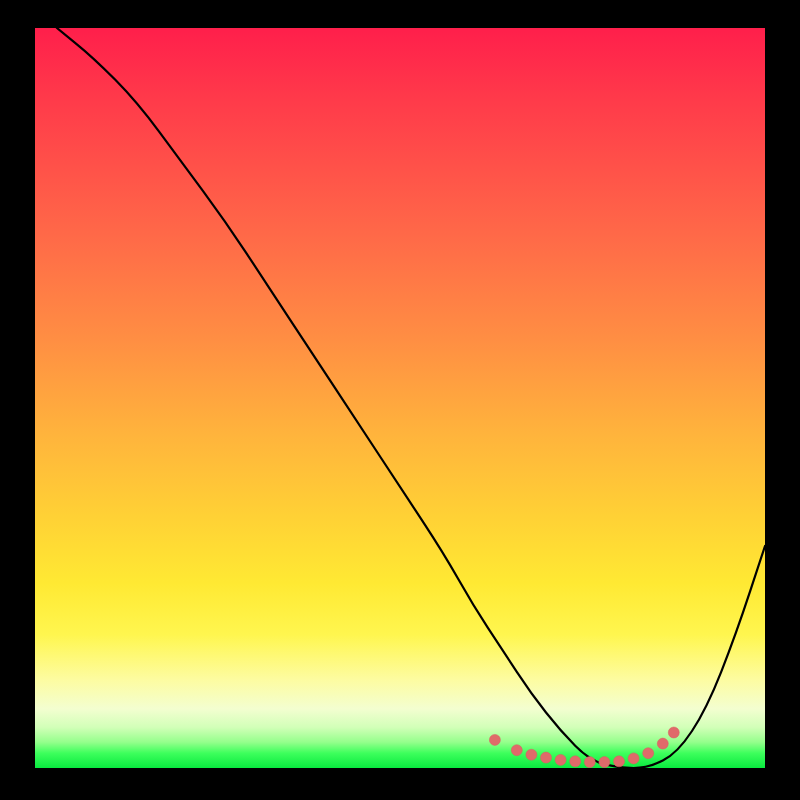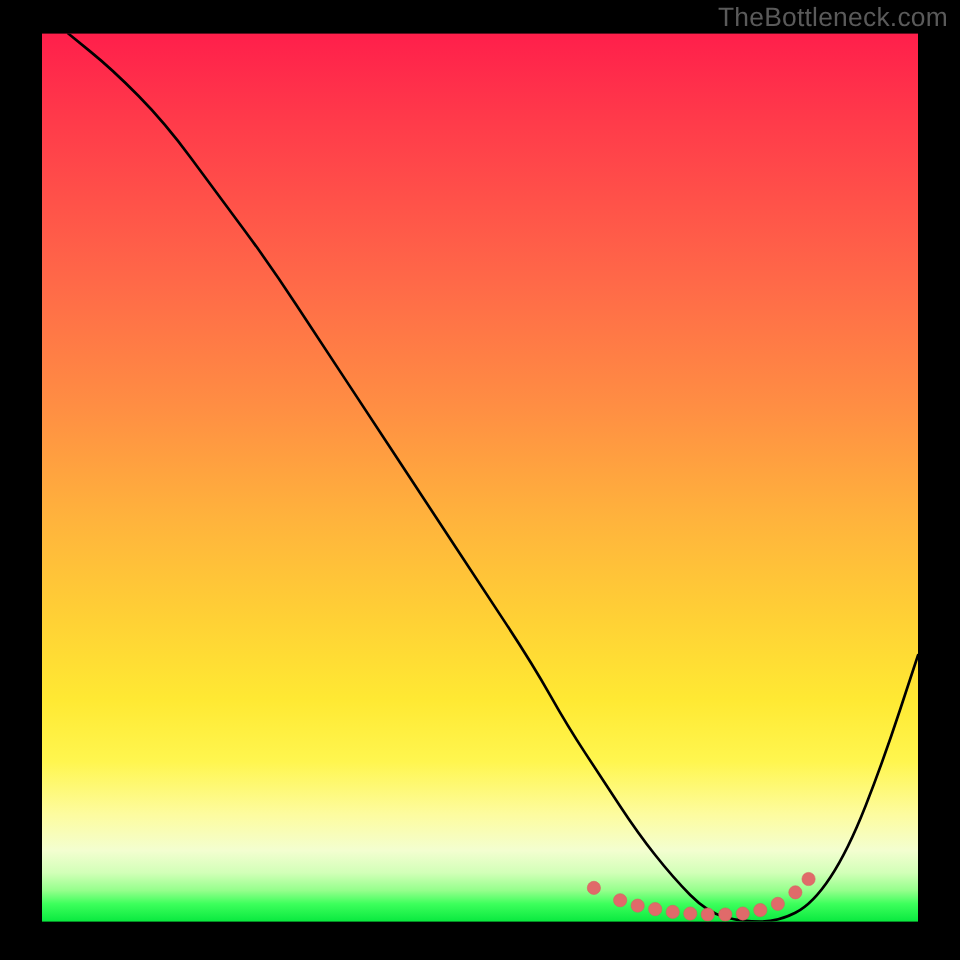--- a/index.html
+++ b/index.html
@@ -70,21 +70,20 @@
   .marker {
     fill: #e06a6a;
     stroke: #d85f5f;
     stroke-width: 0.5;
   }
 </style>
 </head>
 <body>
 
 <div class="outer">
-  <div class="watermark">TheBottleneck.com</div>
 
   <div class="plot">
     <svg class="curve" viewBox="0 0 730 740" preserveAspectRatio="none">
       <path id="curve-path" class="curve-path" d="M 21.9 0.0 Q 21.9 0.0 40.1 14.8 Q 58.4 29.6 80.3 51.8 Q 102.2 74.0 124.1 103.6 Q 146.0 133.2 167.9 162.8 Q 189.8 192.4 211.7 225.7 Q 233.6 259.0 255.5 292.3 Q 277.4 325.6 299.3 358.9 Q 321.2 392.2 343.1 425.5 Q 365.0 458.8 386.9 492.1 Q 408.8 525.4 423.4 551.3 Q 438.0 577.2 452.6 599.4 Q 467.2 621.6 481.8 643.8 Q 496.4 666.0 511.0 684.5 Q 525.6 703.0 540.2 717.8 Q 554.8 732.6 569.4 736.3 Q 584.0 740.0 598.6 740.0 Q 613.2 740.0 627.8 732.6 Q 642.4 725.2 657.0 703.0 Q 671.6 680.8 686.2 643.8 Q 700.8 606.8 715.4 562.4 T 730.0 518.0"></path>
       <g id="markers">
           <circle cx="459.9" cy="711.9" r="5.5" class="marker"></circle>
           <circle cx="481.8" cy="722.2" r="5.5" class="marker"></circle>
           <circle cx="496.4" cy="726.7" r="5.5" class="marker"></circle>
           <circle cx="511.0" cy="729.6" r="5.5" class="marker"></circle>
           <circle cx="525.6" cy="731.9" r="5.5" class="marker"></circle>

